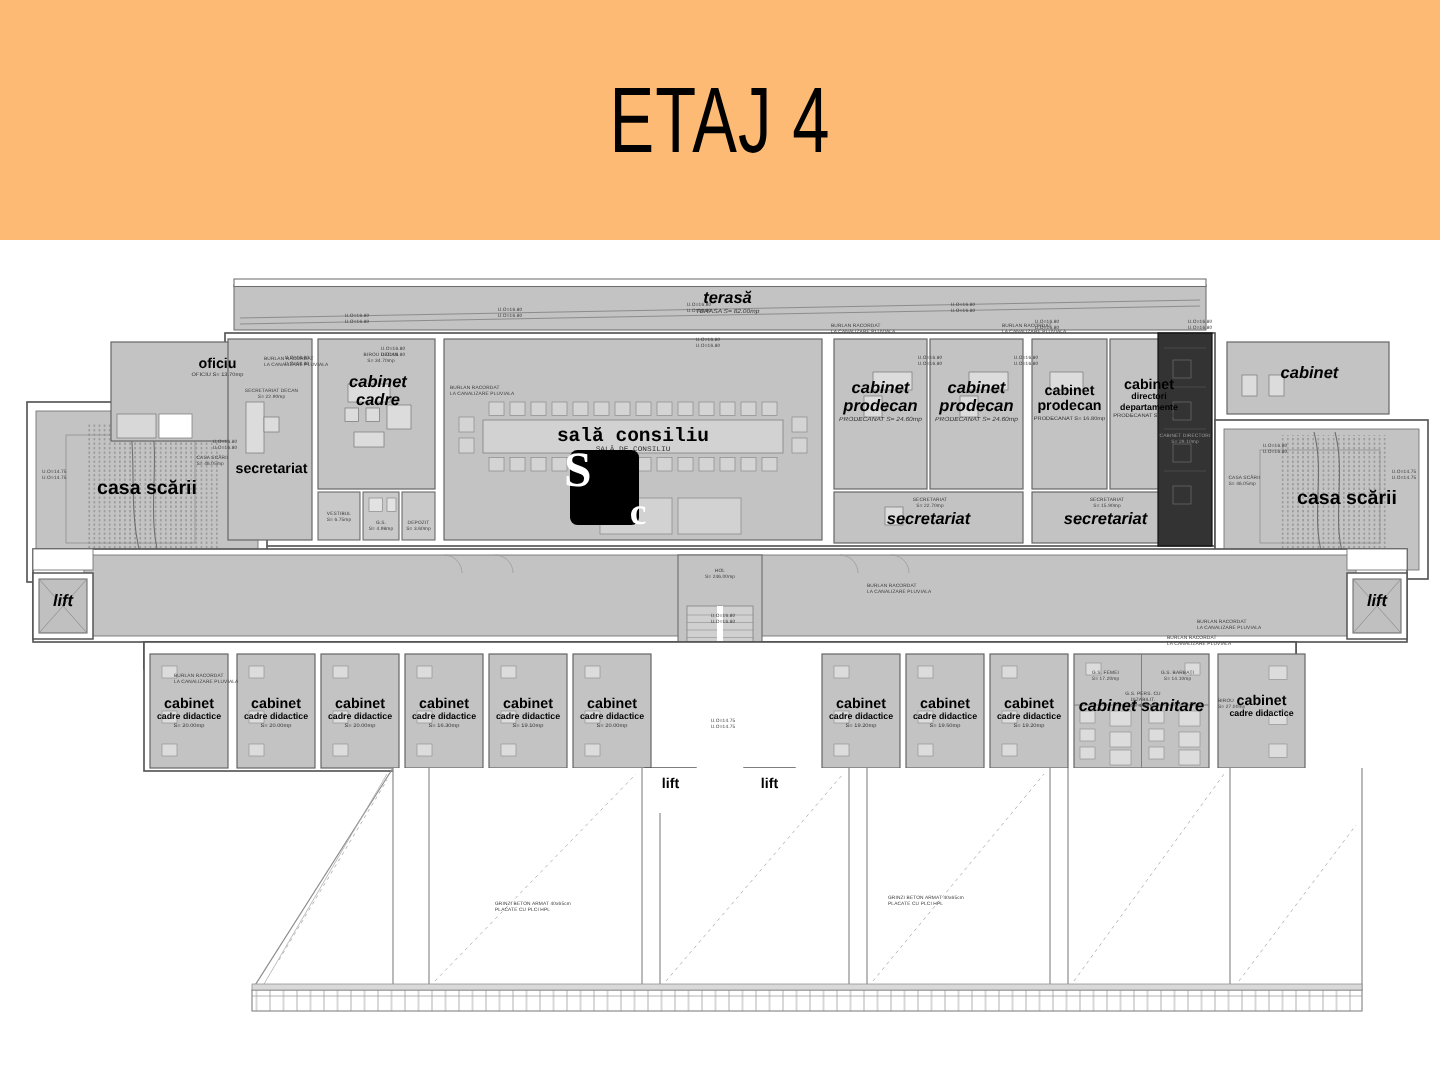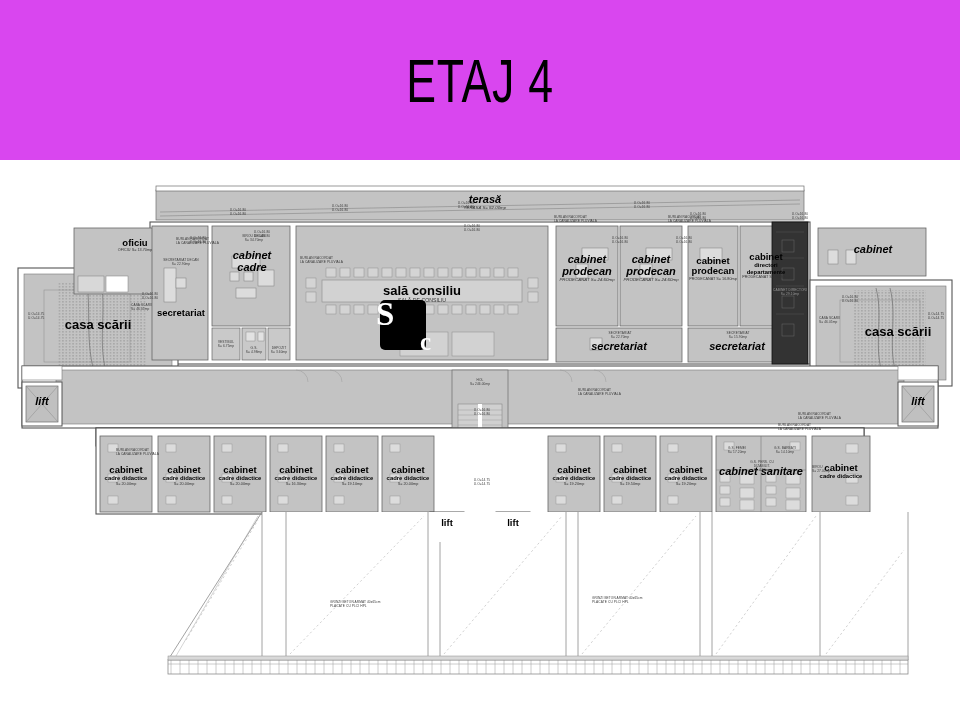--- a/index.html
+++ b/index.html
@@ -9,21 +9,21 @@
     width: 960px; height: 720px;
     background: #ffffff;
     font-family: "Liberation Sans", sans-serif;
     overflow: hidden;
   }
   #page { position: relative; width: 960px; height: 720px; background:#fff; }
 
   
   #header {
     position: absolute; left:0; top:0; width:960px; height:160px;
-    background:#d946ef;
+    background:#fdba74;
   }
   #header-title {
     position:absolute; left:0; top:0; width:960px; height:160px;
     display:flex; align-items:center; justify-content:center;
     color:#000;
     font-family:"Liberation Sans", sans-serif;
     font-size:62px;
     font-weight:400;
     letter-spacing:1px;
     transform: scaleX(0.72);
@@ -387,21 +387,21 @@
       <rect x="168" y="500" width="740" height="14" fill="url(#tileEdge)" stroke="#8c8c8c" stroke-width="0.8"></rect>
       <rect x="168" y="496" width="740" height="4" fill="#d9d9d9" stroke="#8c8c8c" stroke-width="0.5"></rect>
     </svg>
 
     <div class="rlab l-lg" style="left:440px; top:34px; width:90px;">
       <span class="main">terasă</span>
       <span class="tiny">TERASA
 S= 82.00mp</span>
     </div>
 
-    <div class="rlab l-md" style="left:92px; top:78px; width:86px;">
+    <div class="rlab l-md" style="left:102px; top:78px; width:86px;">
       <span class="main">oficiu</span>
       <span class="tiny">OFICIU
 S= 13.70mp</span>
     </div>
 
     <div class="rlab l-xl" style="left:40px; top:158px; width:116px;">
       <span class="main">casa scării</span>
     </div>
     <div class="note" style="left:131px; top:143px; width:44px;">CASA SCĂRII
 S= 46.05mp</div>
@@ -421,21 +421,21 @@
     <div class="note c" style="left:222px; top:74px; width:64px;">BIROU DECAN
 S= 34.70mp</div>
 
     <div class="note c" style="left:212px; top:180px; width:28px;">VESTIBUL
 S= 6.75mp</div>
     <div class="note c" style="left:242px; top:186px; width:24px;">G.S.
 S= 4.98mp</div>
     <div class="note c" style="left:268px; top:186px; width:22px;">DEPOZIT
 S= 3.60mp</div>
 
-    <div class="rlab l-xl" style="left:352px; top:124px; width:140px;">
+    <div class="rlab l-xl" style="left:352px; top:124px; width:140px;font-family:Liberation Mono, monospace;">
       <span class="main">sală consiliu</span>
       <span class="tiny">SALĂ DE CONSILIU</span>
     </div>
 
     <div class="rlab l-lg" style="left:556px; top:94px; width:62px;">
       <span class="main">cabinet</span>
       <span class="main">prodecan</span>
       <span class="tiny">PRODECANAT
 S= 24.60mp</span>
     </div>

